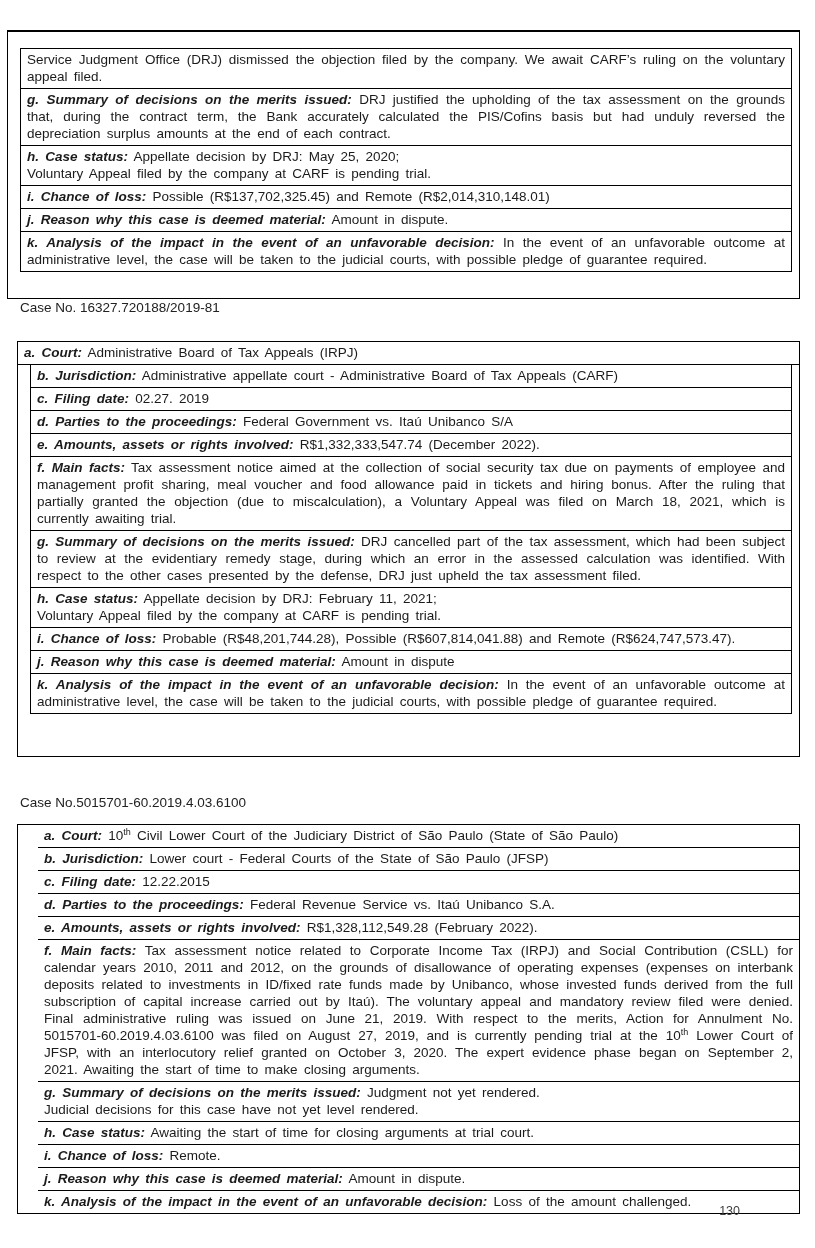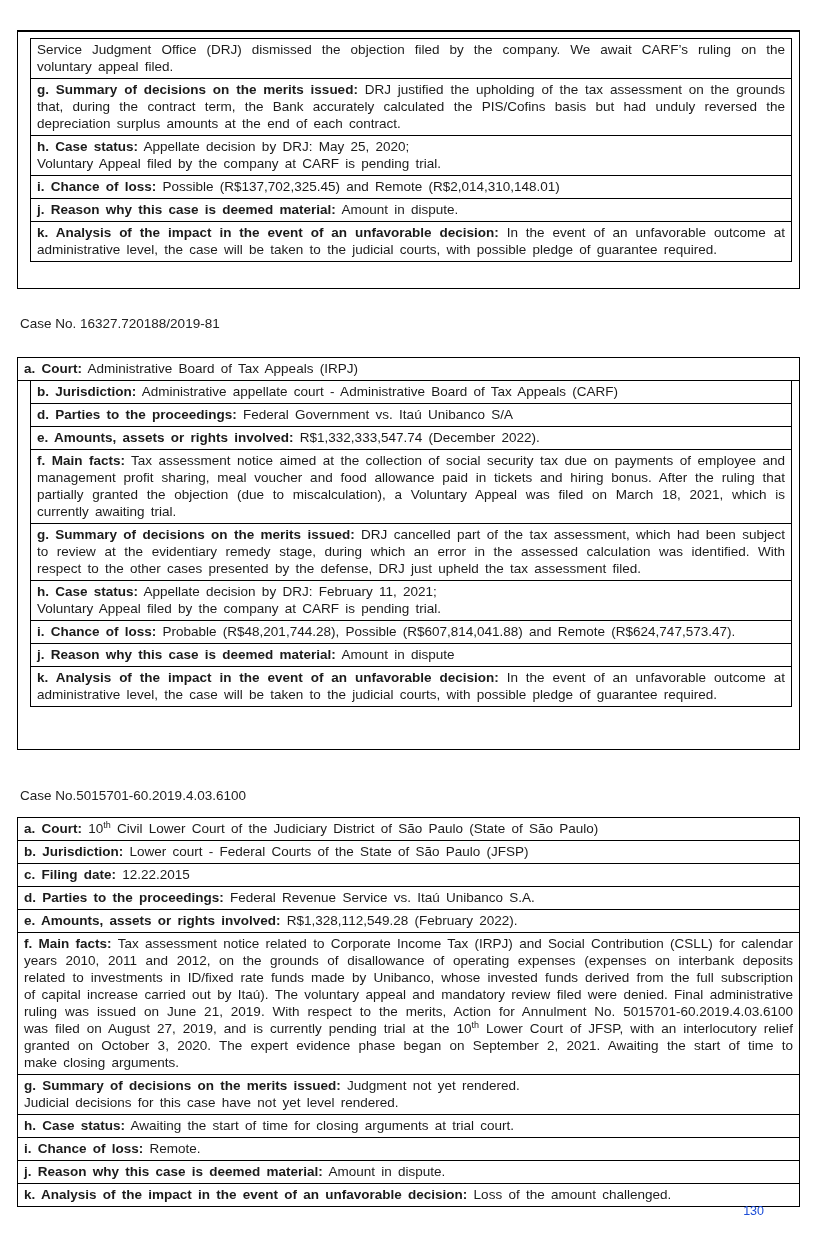--- a/index.html
+++ b/index.html
@@ -8,47 +8,47 @@
     width: 815px;
     height: 1248px;
     background: #ffffff;
     font-family: "Liberation Sans", "DejaVu Sans", sans-serif;
     font-size: 13.5px;
     line-height: 17px;
     color: #1b1b1b;
     overflow: hidden;
   }
   .outer { border: 1px solid #000; }
-  .t1 { margin: 30px 15px 0 17px; border-top-width: 2px; padding-top: 6px; }
+  .t1 { margin: 30px 15px 0 7px; border-top-width: 2px; padding-top: 16px; }
   .t2 { margin: 25px 15px 0 17px; }
   .inner { border: 1px solid #000; }
   .t1-inner, .t2-inner { margin: 0 7px 0 12px; }
   .t2-inner { border-top: none; }
-  .tbl3 { margin: 13px 15px 0 17px; border: 1px solid #000; }
+  .tbl3 { margin: 13px 15px 0 17px; border: 1px solid #000; padding-left: 20px; }
   .row {
     padding: 2px 6px 3px 6px;
     border-bottom: 1px solid #000;
     text-align: justify;
     word-spacing: 2.5px;
   }
   .inner > .row:last-child, .tbl3 > .row:last-child { border-bottom: none; }
   .row-top {  }
-  .lbl { font-weight: 700; }
+  .lbl { font-weight: 700; font-style: italic; }
   .outer-pad-t1 { height: 26px; }
   .outer-pad-t2 { height: 42px; }
   .case-heading { margin-left: 20px; font-size: 13.5px; color: #222; }
-  .h-case2 { margin-top: 26px; }
+  .h-case2 { }
   .h-case3 { margin-top: 37px; }
   sup { font-size: 9px; line-height: 0; }
   .page-number {
     position: absolute;
     top: 1203px;
-    right: 51px;
+    right: 75px;
     font-size: 12.5px;
-    color: #1d4ed8;
+    color: #404040;
   }
 </style>
 </head>
 <body>
 
 <div class="page">
 
   <section class="outer t1">
     <div class="inner t1-inner">
       <div class="row">
@@ -85,20 +85,24 @@
 
   <section class="outer t2">
     <div class="row row-top">
       <span class="lbl">a. Court:</span>
       <span>Administrative Board of Tax Appeals (IRPJ)</span>
     </div>
     <div class="inner t2-inner">
       <div class="row">
         <span class="lbl">b. Jurisdiction:</span>
         <span>Administrative appellate court - Administrative Board of Tax Appeals (CARF)</span>
+      </div>
+      <div class="row">
+        <span class="lbl">c. Filing date:</span>
+        <span>02.27. 2019</span>
       </div>
       <div class="row">
         <span class="lbl">d. Parties to the proceedings:</span>
         <span>Federal Government vs. Itaú Unibanco S/A</span>
       </div>
       <div class="row">
         <span class="lbl">e. Amounts, assets or rights involved:</span>
         <span>R$1,332,333,547.74 (December 2022).</span>
       </div>
       <div class="row">

